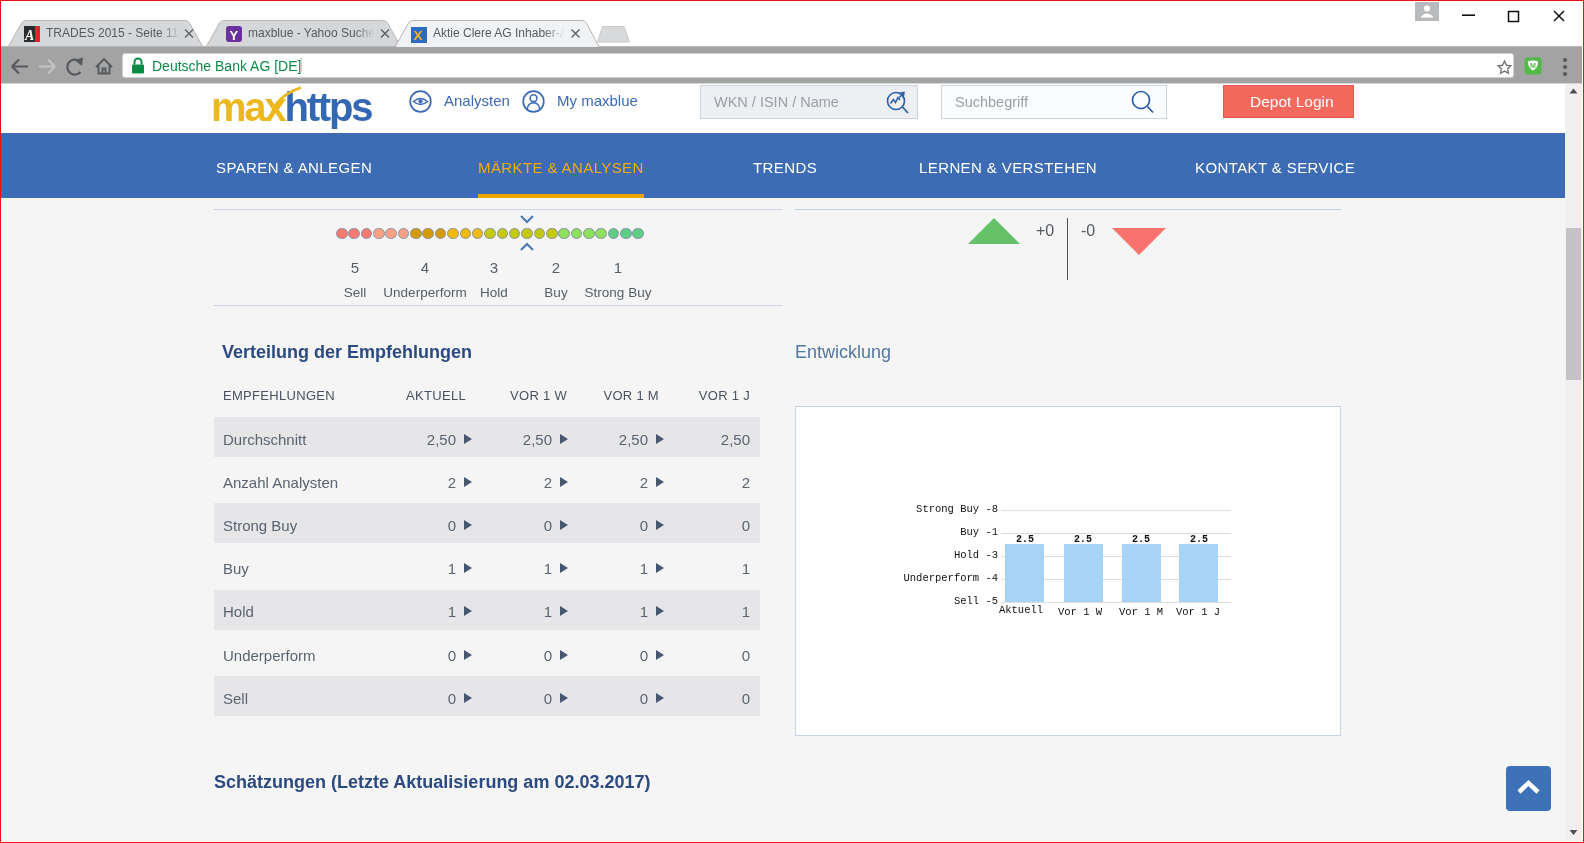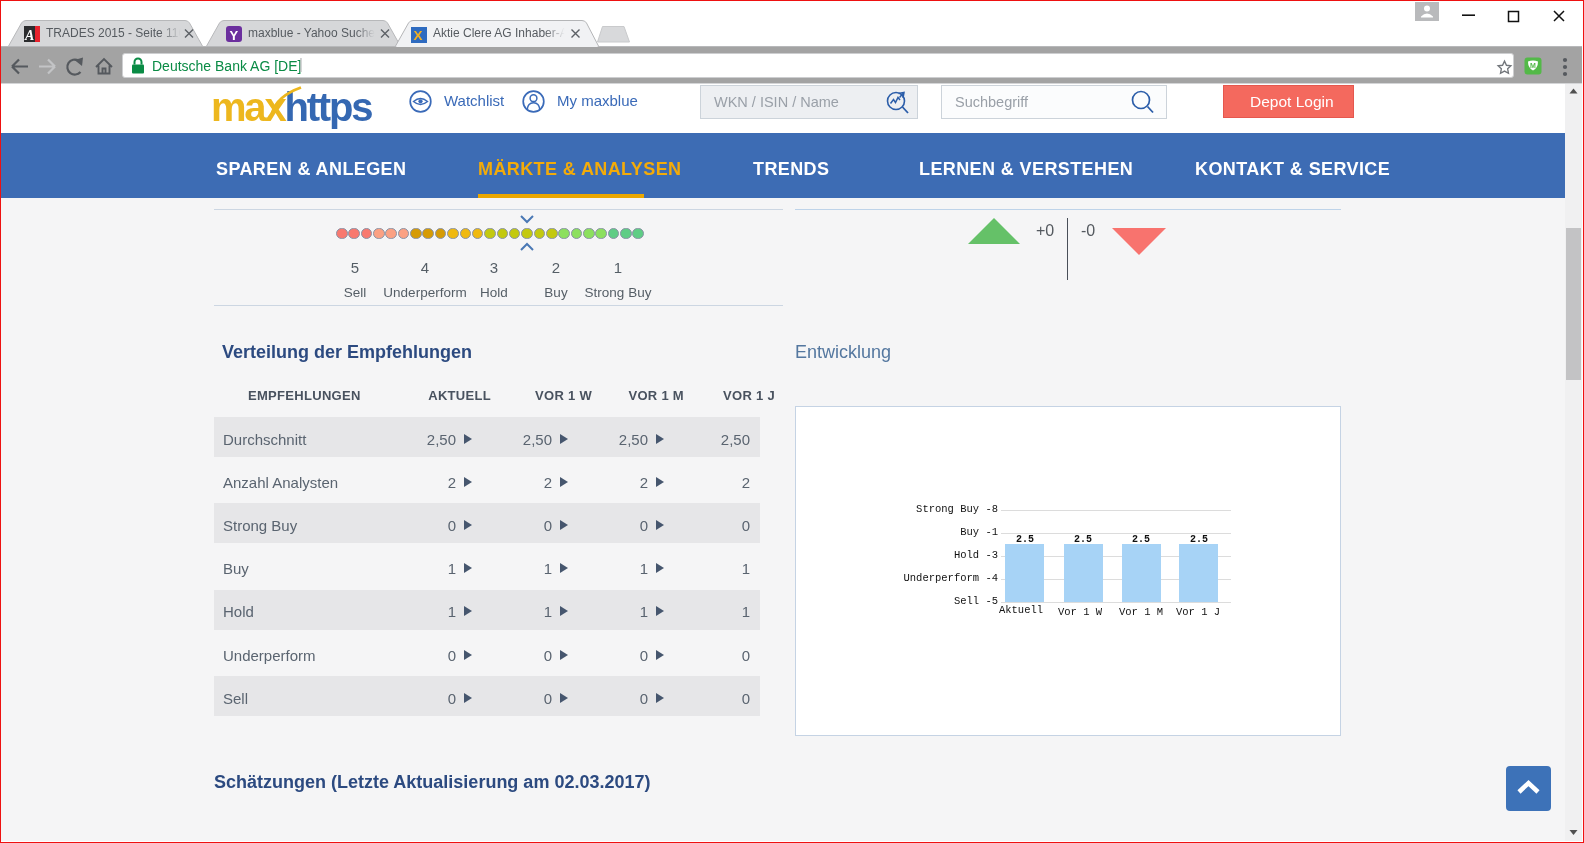--- a/index.html
+++ b/index.html
@@ -9,32 +9,32 @@
   #redborder { position:absolute; left:0; top:0; width:1584px; height:843px; border:1.5px solid #ee1111; z-index:99; pointer-events:none; }
   
   #titlebar { position:absolute; left:0; top:0; width:1582px; height:47px; background:#fff; }
   .tabtitle { position:absolute; top:26px; font-size:12px; color:#565b60; white-space:nowrap; overflow:hidden; -webkit-mask-image:linear-gradient(90deg,#000 84%,transparent 99%); }
   #toolbar { position:absolute; left:0; top:47px; width:1582px; height:37px; background:#a3a3a3; border-bottom:1px solid #d4d5d7; }
   #urlfield { position:absolute; left:122px; top:5.5px; width:1392px; height:25px; background:#fff; border:1px solid #cdced0; border-radius:3px; }
   
   #site { position:absolute; left:0; top:84px; width:1565px; height:757px; background:#f5f5f6; }
   #siteheader { position:absolute; left:0; top:0; width:1565px; height:49px; background:#fff; }
   #mainnav { position:absolute; left:0; top:49px; width:1565px; height:65px; background:#3d6cb4; }
-  .navitem { position:absolute; top:26px; color:#fff; font-size:18px; font-weight:bold; letter-spacing:0.4px; white-space:nowrap; }
+  .navitem { position:absolute; top:26px; color:#fff; font-size:15px; font-weight:normal; letter-spacing:0.4px; white-space:nowrap; }
   .hline { position:absolute; height:1px; background:#ccd6e2; }
   .heading { position:absolute; color:#2c4a80; font-size:18px; font-weight:bold; white-space:nowrap; }
   .dot { position:absolute; width:11.6px; height:11.6px; border-radius:50%; border:1.6px solid #8a93a6; }
   .sc { position:absolute; color:#555e66; font-size:15px; transform:translateX(-50%); white-space:nowrap; }
   
   .trow { position:absolute; left:214px; width:546px; height:43px; }
   .trow.gray { background:#e6e6e8; background-clip:content-box; padding:1.5px 0; }
   .tlabel { position:absolute; left:9px; top:15px; font-size:15px; color:#5a6470; }
   .tval { position:absolute; top:15px; font-size:15px; color:#5a6470; text-align:right; width:70px; }
   .tri { position:absolute; top:18px; width:0; height:0; border-left:8px solid #46566e; border-top:5.5px solid transparent; border-bottom:5.5px solid transparent; }
-  .thead { position:absolute; top:0; font-size:13px; font-weight:bold; color:#49525f; letter-spacing:0.3px; text-align:right; width:110px;margin-left:25px; }
+  .thead { position:absolute; top:0; font-size:13px; font-weight:normal; color:#49525f; letter-spacing:0.3px; text-align:right; width:110px; }
   
   #chartbox { position:absolute; left:795px; top:322px; width:546px; height:330px; background:#fff; border:1px solid #c5d3e4; }
   .mono { font-family:"Liberation Mono", monospace; color:#111; }
   .ylab { position:absolute; font-size:10.5px; white-space:pre; text-align:right; width:110px; }
   .grid { position:absolute; height:1px; background:#dcdcdc; }
   .bar { position:absolute; background:#a7d3f6; width:39px; }
   .xlab { position:absolute; font-size:10.5px; transform:translateX(-50%); white-space:nowrap; }
   .blab { position:absolute; font-size:10px; font-weight:bold; transform:translateX(-50%); white-space:nowrap; }
   #scrollbar { position:absolute; left:1565px; top:84px; width:17px; height:757px; background:#f0f0f1; }
 </style>
@@ -113,21 +113,21 @@
     <div id="siteheader">
       <div class="abs" style="left:211px;top:0.5px;font-size:40px;font-weight:bold;letter-spacing:-2.2px"><span style="color:#edb71e">max</span><span style="color:#3568b2">https</span></div>
       <svg width="34" height="30" style="position:absolute;left:270px;top:2px">
         <path d="M 2 27 Q 7 10 31 1.5" stroke="#edb71e" stroke-width="2.8" fill="none"></path>
       </svg>
       <svg width="26" height="26" style="position:absolute;left:409px;top:6px">
         <circle cx="11.5" cy="11.5" r="10.3" stroke="#3a6ab8" stroke-width="1.7" fill="none"></circle>
         <path d="M 4.5 11.5 Q 11.5 5.5 18.5 11.5 Q 11.5 17.5 4.5 11.5 Z" stroke="#3a6ab8" stroke-width="1.5" fill="none"></path>
         <circle cx="11.5" cy="11.3" r="2.1" fill="#3a6ab8"></circle>
       </svg>
-      <span class="abs" style="left:444px;top:8px;font-size:15px;color:#3a6ab8">Watchlist</span>
+      <span class="abs" style="left:444px;top:8px;font-size:15px;color:#3a6ab8">Analysten</span>
       <svg width="26" height="26" style="position:absolute;left:522px;top:6px">
         <circle cx="11.5" cy="11.5" r="10.3" stroke="#3a6ab8" stroke-width="1.7" fill="none"></circle>
         <circle cx="11.5" cy="8.2" r="3.4" stroke="#3a6ab8" stroke-width="1.5" fill="none"></circle>
         <path d="M 5.2 19.7 Q 5.8 12.8 11.5 12.8 Q 17.2 12.8 17.8 19.7" stroke="#3a6ab8" stroke-width="1.5" fill="none"></path>
       </svg>
       <span class="abs" style="left:557px;top:8px;font-size:15px;color:#3a6ab8">My maxblue</span>
       <div class="abs" style="left:700px;top:1px;width:218px;height:34px;background:#edeff2;border:1px solid #ccd3da">
         <span class="abs" style="left:13px;top:8px;font-size:14.5px;color:#9aa0a8">WKN / ISIN / Name</span>
         <svg width="26" height="28" style="position:absolute;left:184px;top:3px">
           <circle cx="11" cy="12" r="8.5" stroke="#2b5da9" stroke-width="1.6" fill="none"></circle>

